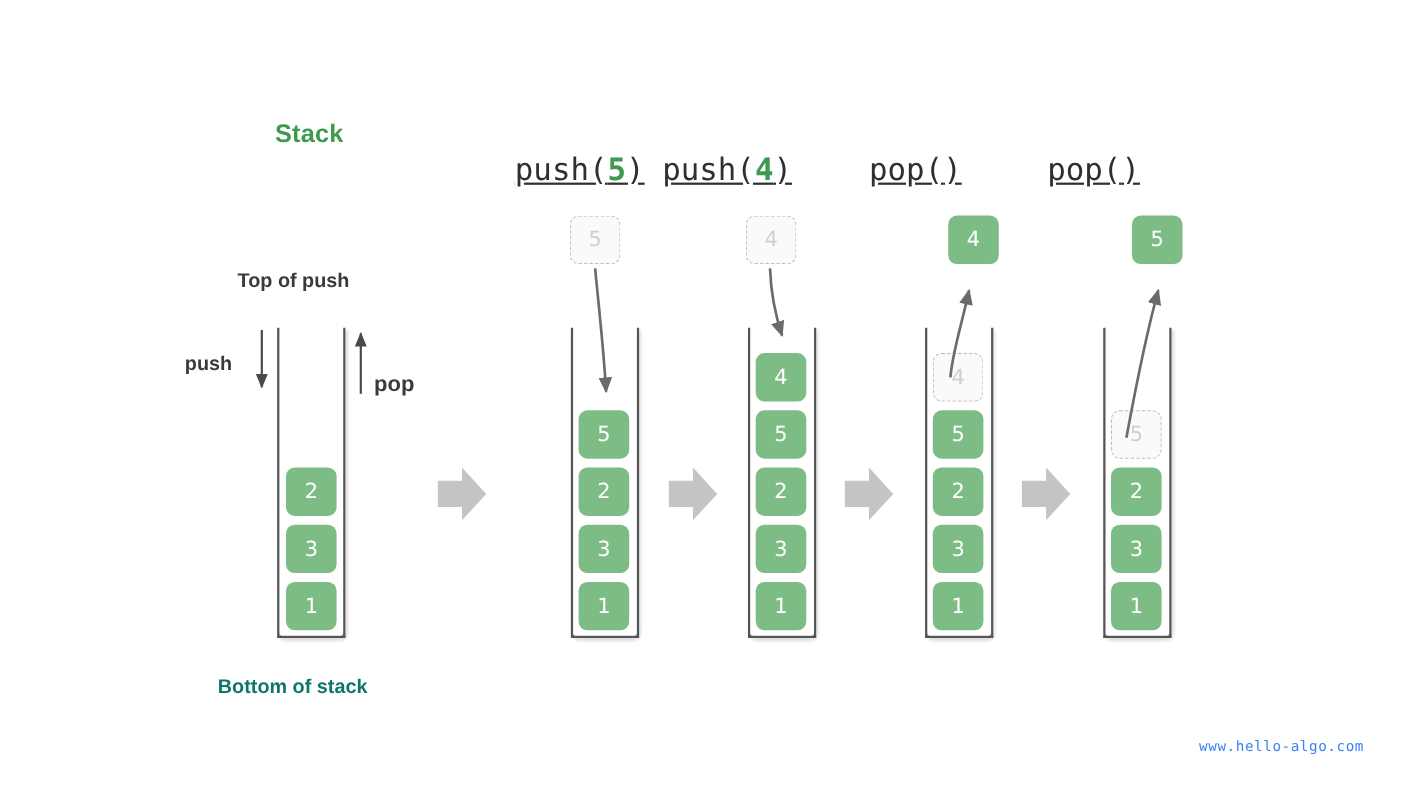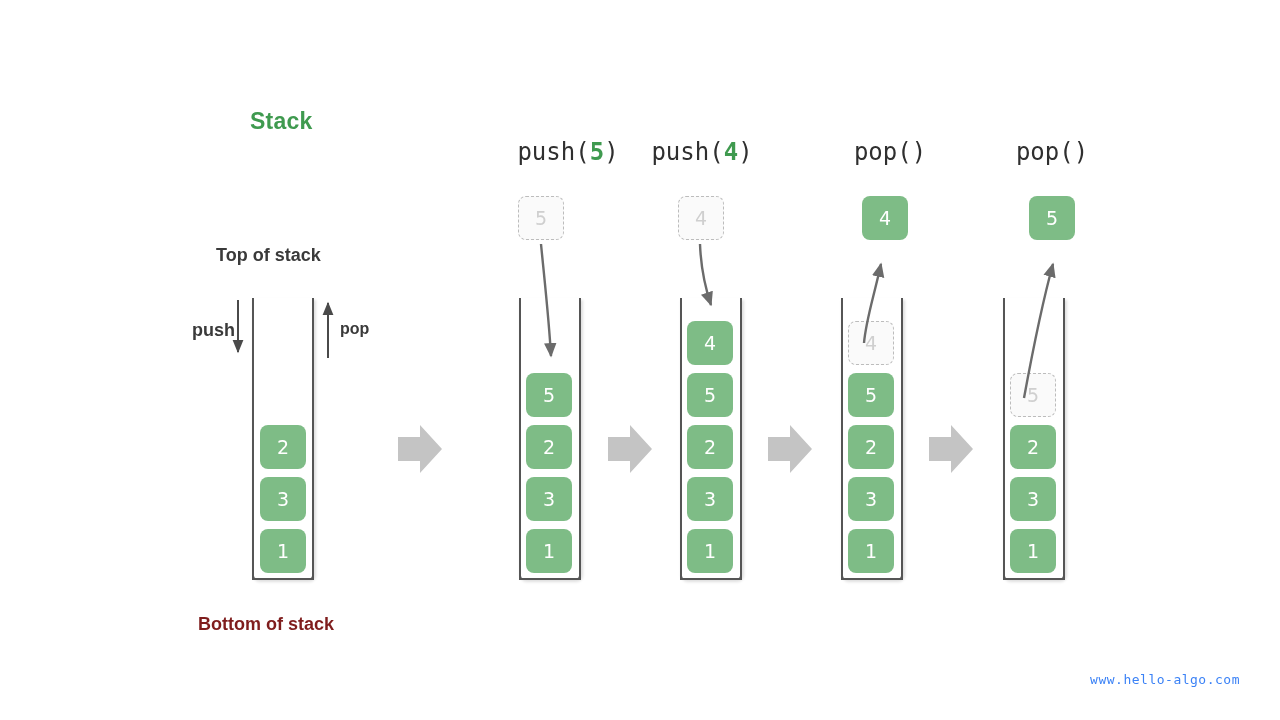--- a/index.html
+++ b/index.html
@@ -38,50 +38,49 @@
     font-size: 18px;
     font-weight: bold;
     color: #3a3a3a;
   }
   .lbl-bottom {
     position: absolute;
     left: 198px;
     top: 614px;
     font-size: 18px;
     font-weight: bold;
-    color: #7f1d1d;
+    color: #0f766e;
   }
   .lbl-push {
     position: absolute;
     left: 168px;
     top: 320px;
     font-size: 18px;
     font-weight: bold;
     color: #3a3a3a;
-    margin-left: 24px;
   }
   .lbl-pop {
     position: absolute;
     left: 340px;
-    top: 320px;
-    font-size: 16px;
+    top: 338px;
+    font-size: 20px;
     font-weight: bold;
     color: #3a3a3a;
   }
 
   .op-label {
     position: absolute;
     top: 138px;
     width: 200px;
-    text-align: center;
     font-family: "DejaVu Sans Mono", "Liberation Mono", monospace;
-    font-size: 24px;
+    font-size: 28px;
     color: #2f2f2f;
     letter-spacing: 0px;
     white-space: pre;
+    text-decoration: underline;
   }
   .op-label .arg { color: #3f9a4f; font-weight: bold; }
 
   .watermark {
     position: absolute;
     right: 40px;
     top: 672px;
     font-family: "DejaVu Sans Mono", "Liberation Mono", monospace;
     font-size: 13px;
     color: #3b82f6;
@@ -155,21 +154,21 @@
     pointer-events: none;
   }
 </style>
 </head>
 <body>
 
 <div class="canvas">
 
   <div class="title-stack">Stack</div>
 
-  <div class="lbl-top">Top of stack</div>
+  <div class="lbl-top">Top of push</div>
   <div class="lbl-bottom">Bottom of stack</div>
   <div class="lbl-push">push</div>
   <div class="lbl-pop">pop</div>
 
   <div class="op-label" style="left:468px"><span>push(</span><span class="arg">5</span><span>)</span></div>
 
   <div class="op-label" style="left:602px"><span>push(</span><span class="arg">4</span><span>)</span></div>
 
   <div class="op-label" style="left:790px"><span>pop(</span><span class="arg"></span><span>)</span></div>
 

